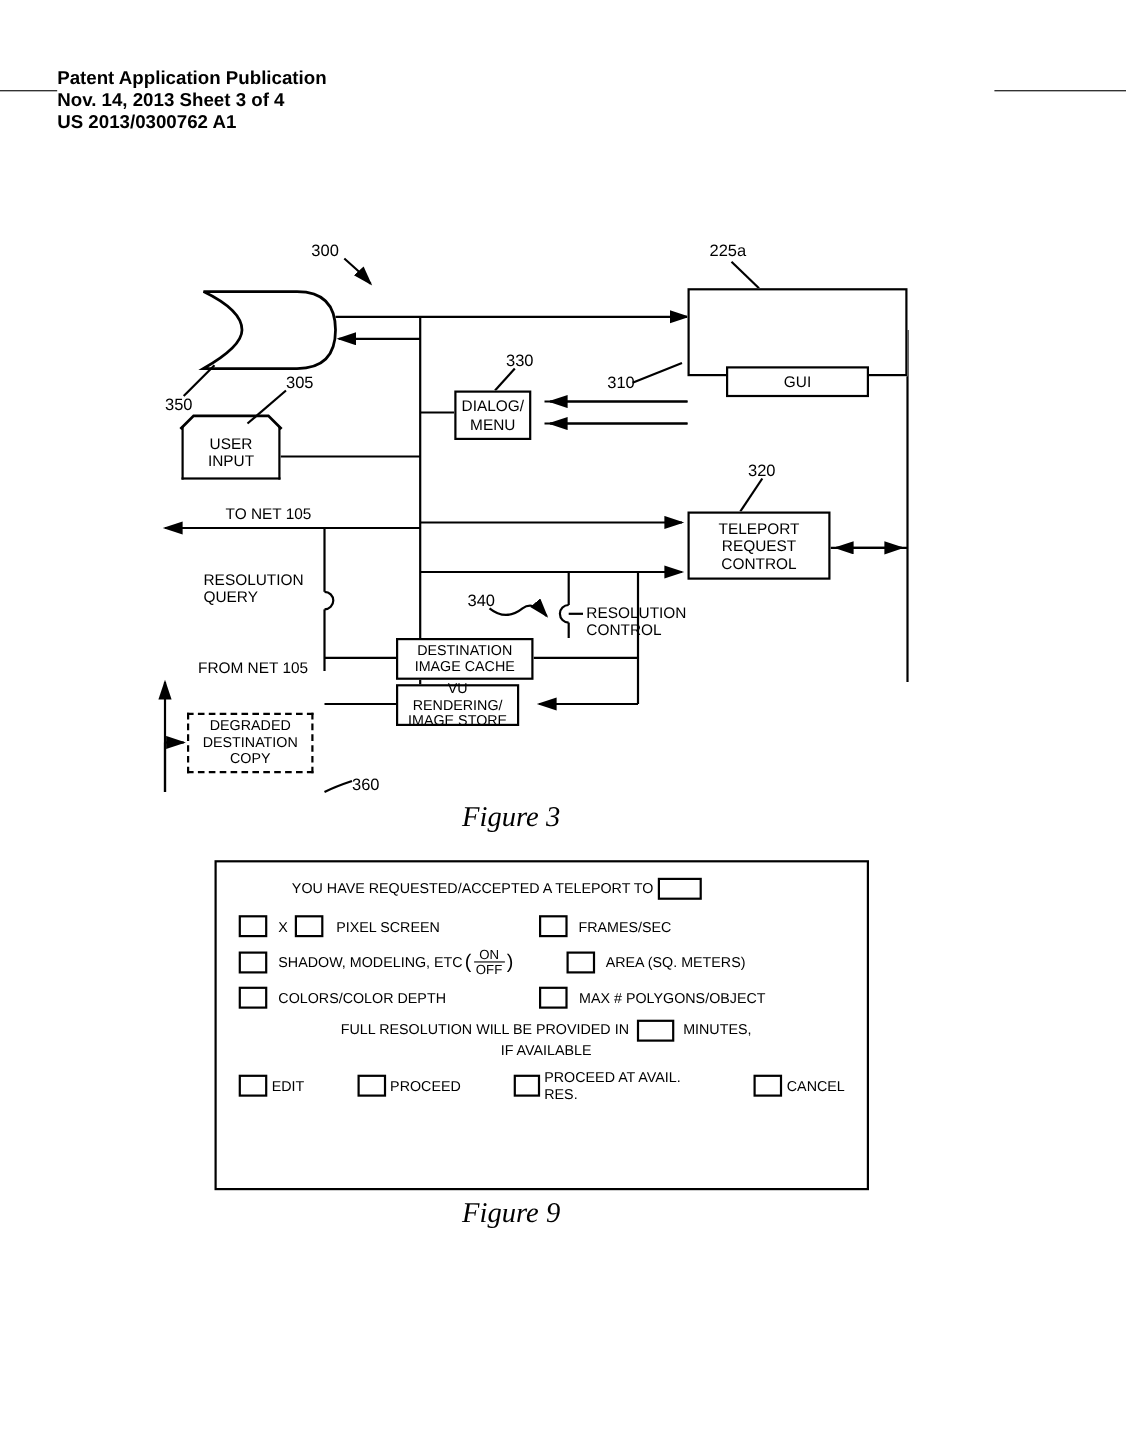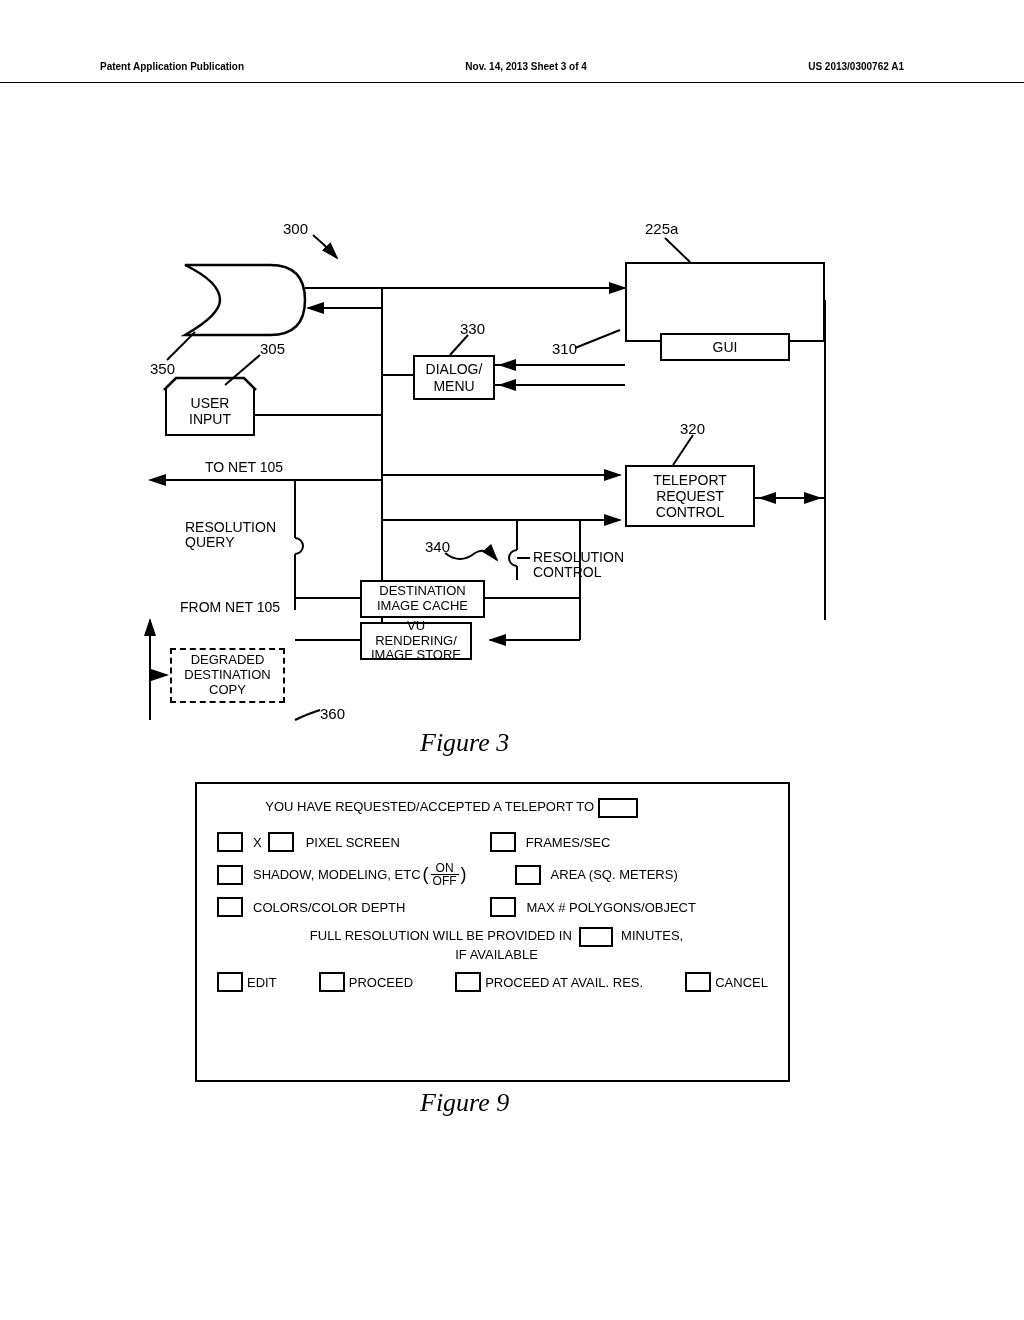--- a/index.html
+++ b/index.html
@@ -15,24 +15,25 @@
     position: absolute;
     top: 82px;
     left: 0;
     width: 1024px;
     border-top: 1.5px solid #000;
     padding-top: 0;
   }
   .header-row {
     display: flex;
     justify-content: space-between;
-    font-size: 10px;
+    font-size: 17px;
     font-weight: bold;
-    padding: 0 120px 6px 100px;
+    padding: 0 120px 6px 52px;
     margin-top: -22px;
+    flex-direction: column;
   }
   .header-row span { background: #fff; }
 
   
   .fig3 {
     position: absolute;
     top: 220px;
     left: 125px;
     width: 780px;
     height: 530px;
@@ -126,23 +127,23 @@
     text-align: center;
     font-size: 12px;
     line-height: 1;
     margin: 0 2px;
   }
   .frac .top { border-bottom: 1.5px solid #000; padding: 0 2px; }
   .frac .bot { padding: 0 2px; }
   .btn-row {
     display: flex;
     align-items: center;
-    justify-content: space-between;
     margin-top: 10px;
     padding-right: 8px;
+    gap: 48px;
   }
   .btn-row .b {
     display: flex;
     align-items: center;
   }
 </style>
 </head>
 <body>
 
 <div class="page-header">
@@ -235,21 +236,21 @@
   <div class="reflabel" style="left:427px; top:120px;">310</div>
   <div class="reflabel" style="left:555px; top:200px;">320</div>
   <div class="reflabel" style="left:300px; top:318px;">340</div>
   <div class="reflabel" style="left:195px; top:485px;">360</div>
 
   <div class="box" style="left:500px; top:42px; width:200px; height:80px; border:none;">
     <div class="box" style="position:absolute; left:0; top:0; width:200px; height:80px;"></div>
     <div class="box" style="position:absolute; left:35px; top:71px; width:130px; height:28px;">GUI</div>
   </div>
 
-  <div class="box" style="left:288px; top:135px; width:82px; height:45px; white-space:pre-line;">DIALOG/
+  <div class="box" style="left:288px; top:135px; width:70px; height:45px; white-space:pre-line;">DIALOG/
 MENU</div>
 
   <div class="box" style="left:40px; top:168px; width:90px; height:48px; white-space:pre-line; border-top:none;">
     <svg style="position:absolute;top:-10px;left:-3px;width:96px;height:14px;overflow:visible">
         <path d="M0,12 L12,0 L80,0 L92,12" stroke="#000" stroke-width="2.5" fill="none"></path>
       </svg>
     <span style="white-space:pre-line;">USER
 INPUT</span>
   </div>
 

